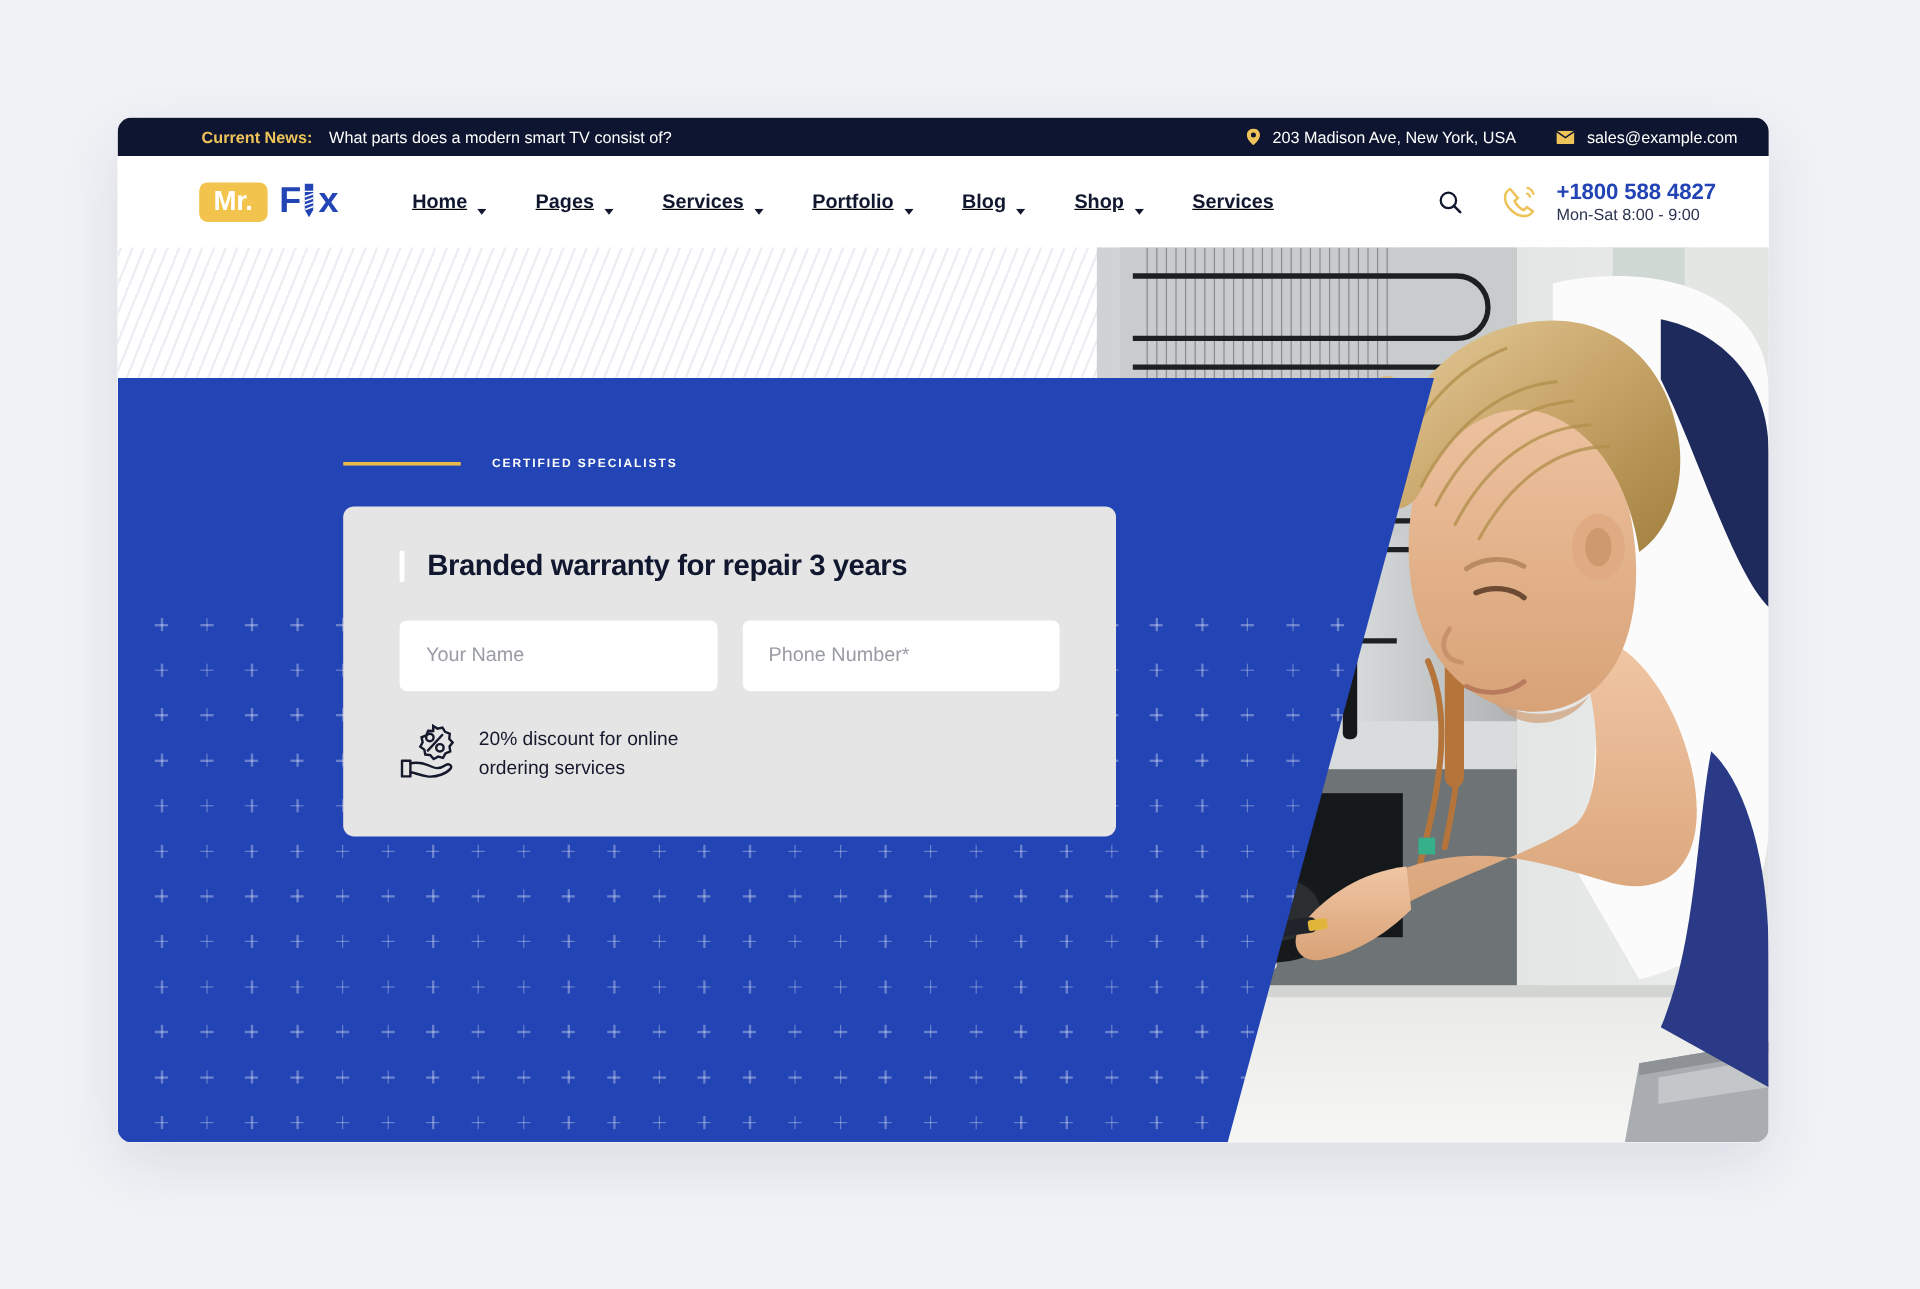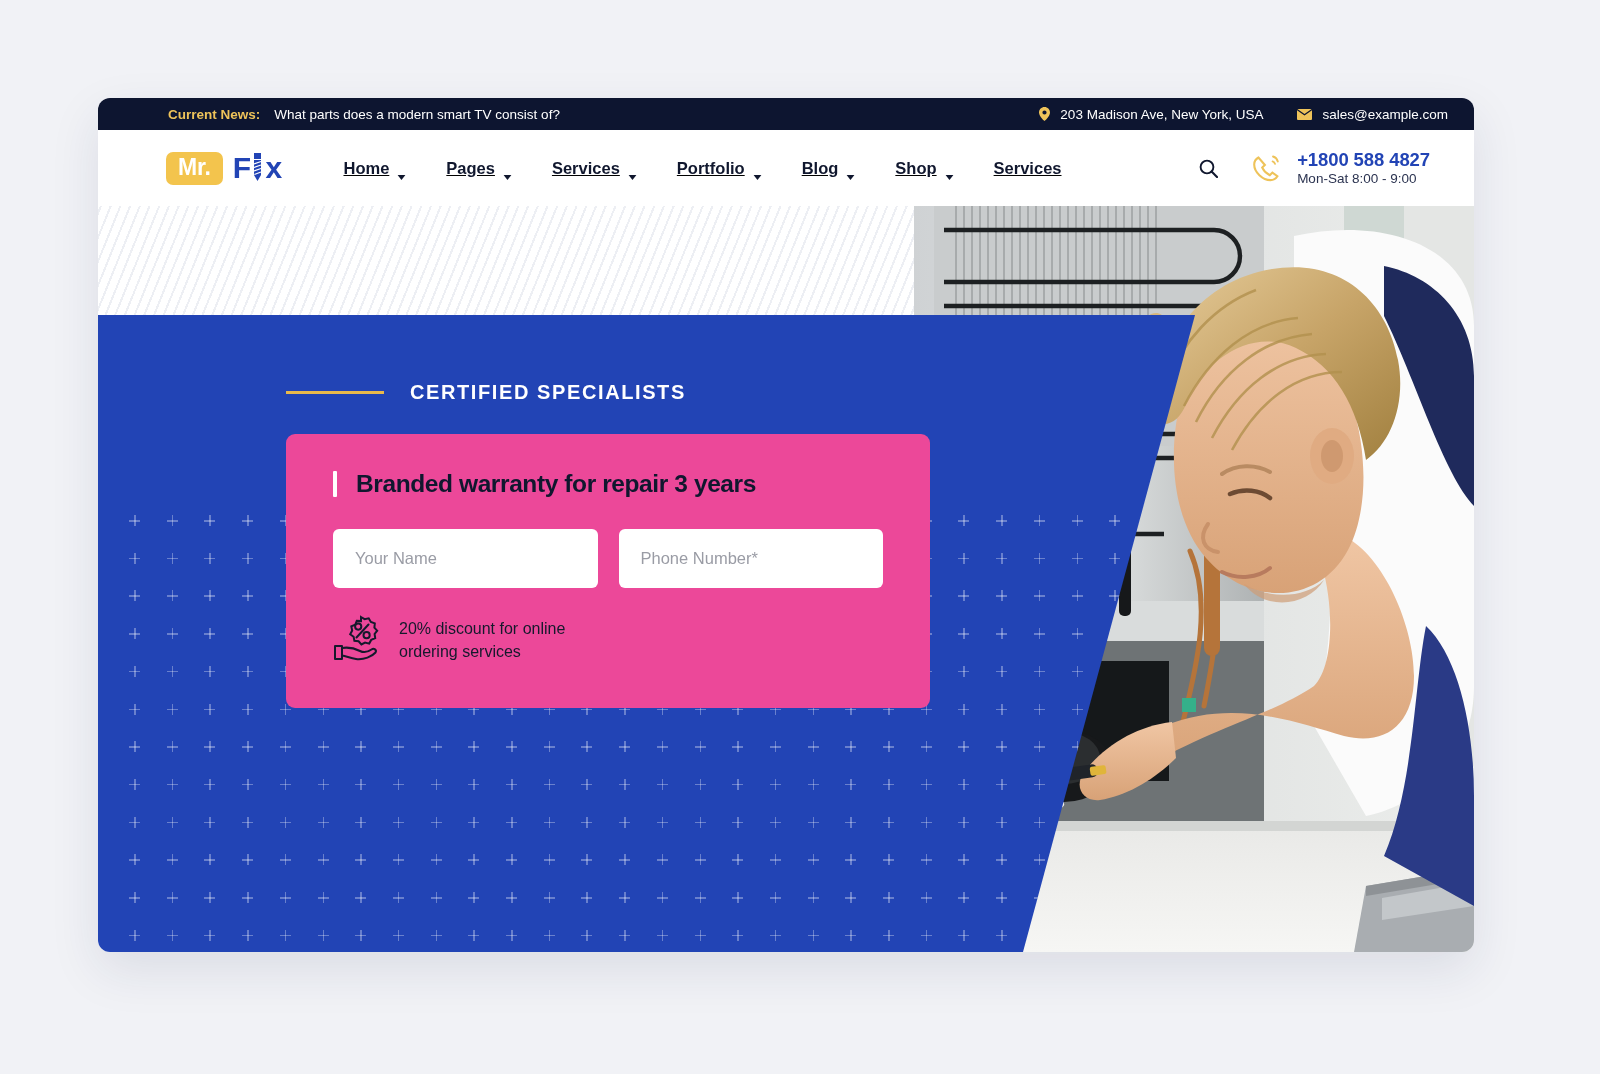--- a/index.html
+++ b/index.html
@@ -230,38 +230,38 @@
     display: flex;
     align-items: center;
     gap: 26px;
     margin-bottom: 30px;
   }
   .eyebrow-line {
     width: 98px; height: 3px;
     background: #e9b94b;
   }
   .eyebrow-text {
-    font-size: 20px;
+    font-size: 10px;
     font-weight: 700;
     letter-spacing: 1.6px;
     color: #ffffff;
   }
   .hero-title {
     font-size: 80px;
     line-height: 0.98;
     font-weight: 800;
     color: #ffffff;
     letter-spacing: -2.2px;
     margin-bottom: 48px;
   }
 
   
   .formcard {
     width: 644px;
-    background: #ec4899;
+    background: #e5e5e5;
     border-radius: 9px;
     padding: 36px 47px 42px;
   }
   .form-head {
     display: flex;
     align-items: center;
     gap: 19px;
     margin-bottom: 31px;
   }
   .form-bar {

